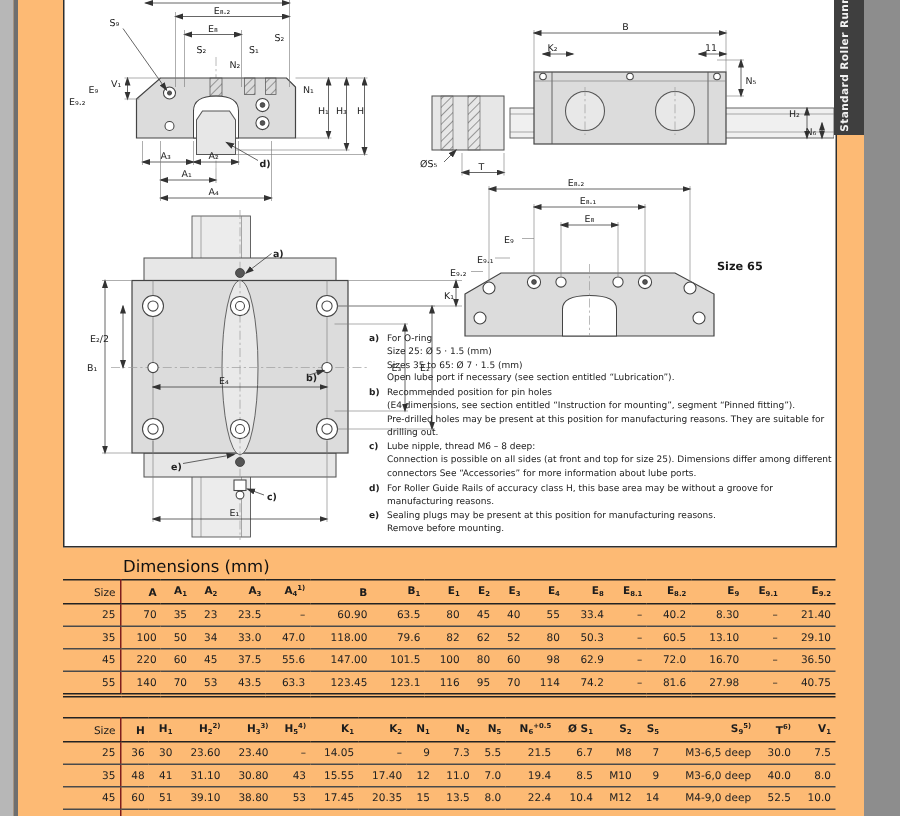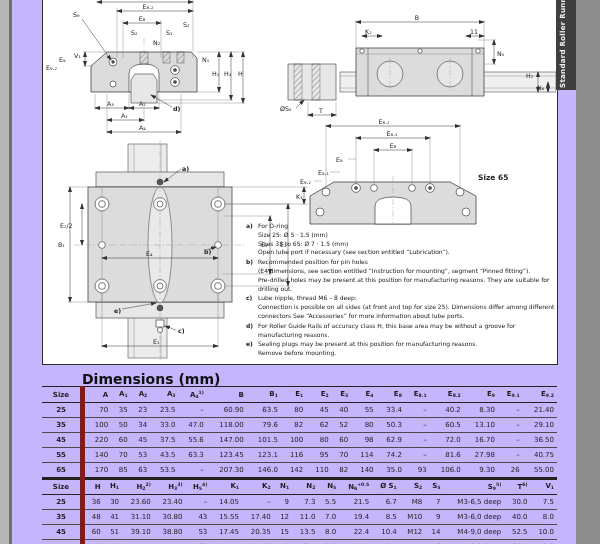--- a/index.html
+++ b/index.html
@@ -1,16 +1,16 @@
 <!DOCTYPE html>
 <html><head>
 <meta charset="utf-8">
 <style>
   html,body{margin:0;padding:0;background:#9a9a9a;}
-  #stage{position:relative;width:600px;height:544px;overflow:hidden;background:#c4b5fd;
+  #stage{position:relative;width:600px;height:544px;overflow:hidden;background:#fdba74;
          font-family:"DejaVu Sans","Liberation Sans",sans-serif;color:#1c1c1c;}
   .abs{position:absolute;}
 
   
   #margin-left{left:0;top:0;width:9px;height:544px;background:#b7b7b7;}
   #seam-left{left:9px;top:0;width:3px;height:544px;background:#6f6f6f;}
   #margin-right{left:576px;top:0;width:24px;height:544px;background:#8d8d8d;}
 
   
   #side-tab{left:556px;top:0;width:20px;height:90px;background:#3f3f3f;overflow:hidden;}
@@ -33,28 +33,28 @@
   .hole{fill:#fff;stroke:#444;stroke-width:.7;}
   .holed{fill:#555;stroke:#333;stroke-width:.5;}
 
   
   #notes{left:246px;top:222px;width:312px;}
   .note{display:flex;font-size:6px;line-height:8.8px;color:#222;margin:0 0 1px 0;}
   .note-tag{font-weight:bold;width:12px;flex:none;}
   .note-text{white-space:pre-line;}
 
   
-  #dim-heading{left:42px;top:371px;font-size:14px;font-weight:bold;color:#111;padding-left:40px;}
+  #dim-heading{left:42px;top:371px;font-size:11px;font-weight:normal;color:#111;padding-left:40px;}
   .dims{position:absolute;left:42px;width:515px;border-collapse:collapse;table-layout:auto;}
   #table1{top:386px;}
   #table2{top:478px;}
   .dims th,.dims td{font-size:7px;padding:0 3px;white-space:nowrap;}
   .dims th{font-weight:bold;text-align:right;height:15px;border-top:1.6px solid #222;border-bottom:1px solid #222;}
   .dims td{text-align:right;height:14px;border-bottom:1px solid #4a4a4a;color:#222;}
-  .dims .c-size{text-align:center;font-weight:bold;border-right:5px solid #7f1d1d;width:32px;}
+  .dims .c-size{text-align:right;font-weight:normal;border-right:1px solid #7f1d1d;width:32px;}
   #table1 tbody tr:last-child td{border-bottom:3px double #222;}
   .dims sub{font-size:4.6px;vertical-align:-1.4px;letter-spacing:0;}
   .dims sup{font-size:4.6px;vertical-align:3px;}
 </style>
 </head>
 <body>
 
 <div id="stage">
 
   <div class="abs" id="figure-frame"></div>
@@ -421,40 +421,20 @@
           <td>95</td>
           <td>70</td>
           <td>114</td>
           <td>74.2</td>
           <td>–</td>
           <td>81.6</td>
           <td>27.98</td>
           <td>–</td>
           <td>40.75</td>
         </tr>
-        <tr>
-          <td class="c-size">65</td>
-          <td>170</td>
-          <td>85</td>
-          <td>63</td>
-          <td>53.5</td>
-          <td>–</td>
-          <td>207.30</td>
-          <td>146.0</td>
-          <td>142</td>
-          <td>110</td>
-          <td>82</td>
-          <td>140</td>
-          <td>35.0</td>
-          <td>93</td>
-          <td>106.0</td>
-          <td>9.30</td>
-          <td>26</td>
-          <td>55.00</td>
-        </tr>
       </tbody>
     </table>
   <table class="dims" id="table2">
       <thead>
         <tr>
           <th class="c-size">Size</th>
           <th>H</th>
           <th>H<sub>1</sub></th>
           <th>H<sub>2</sub><sup>2)</sup></th>
           <th>H<sub>3</sub><sup>3)</sup></th>

